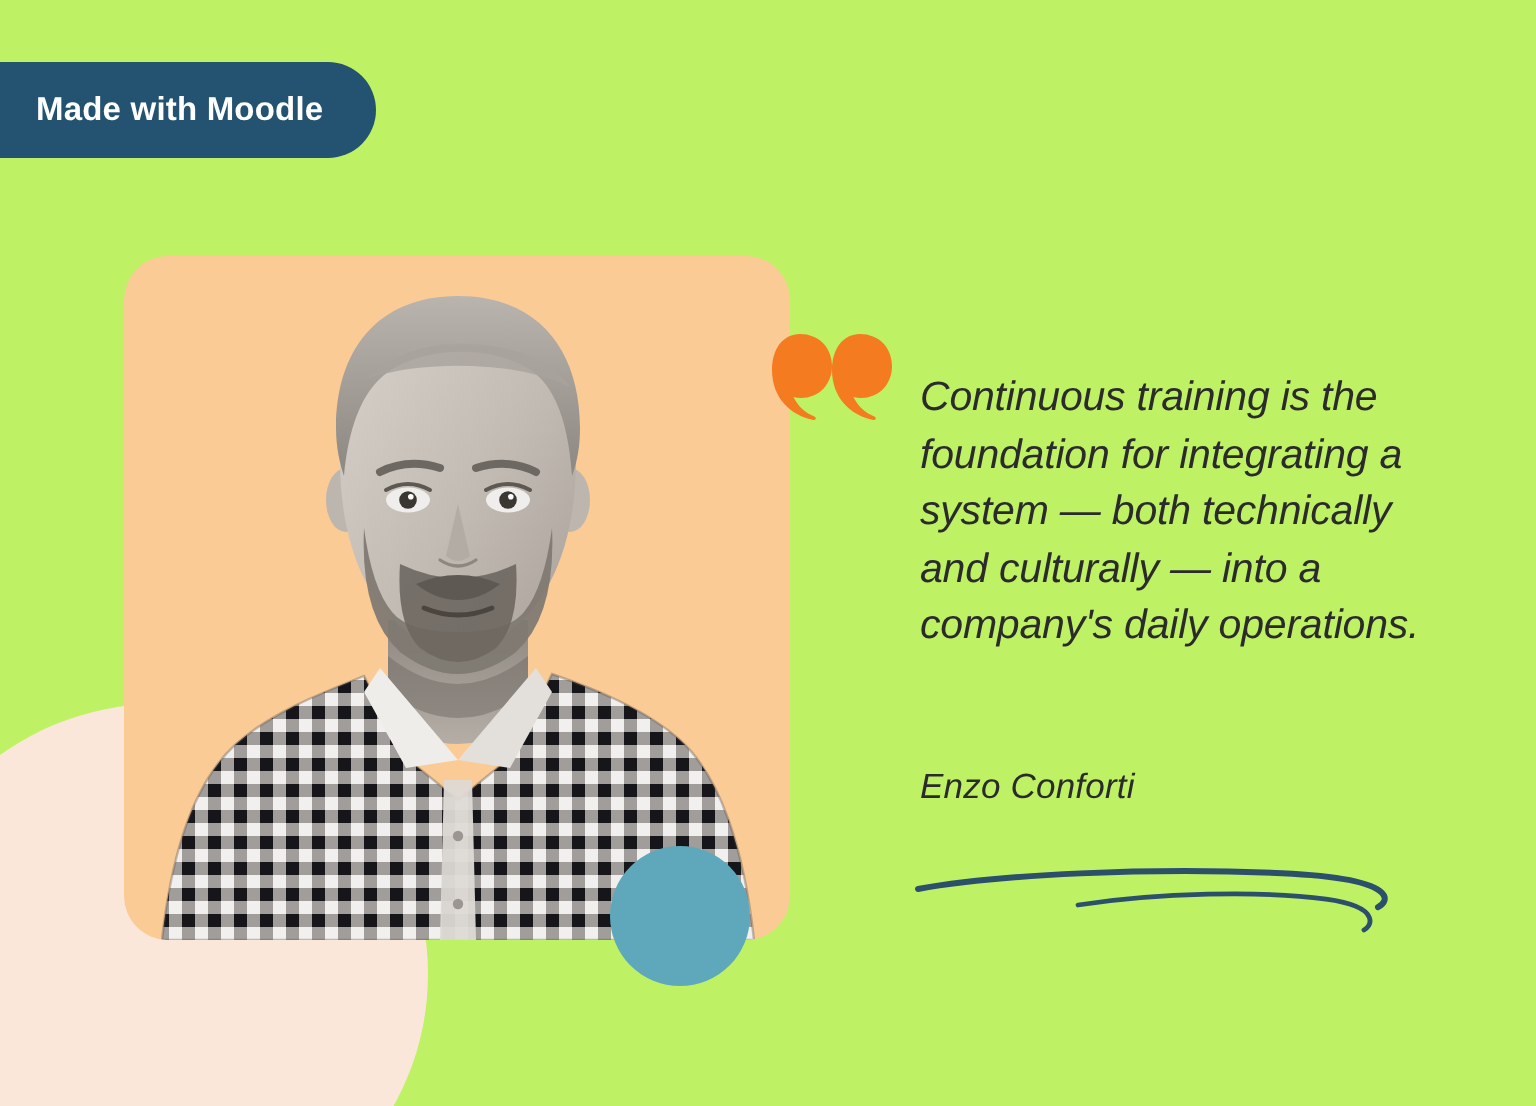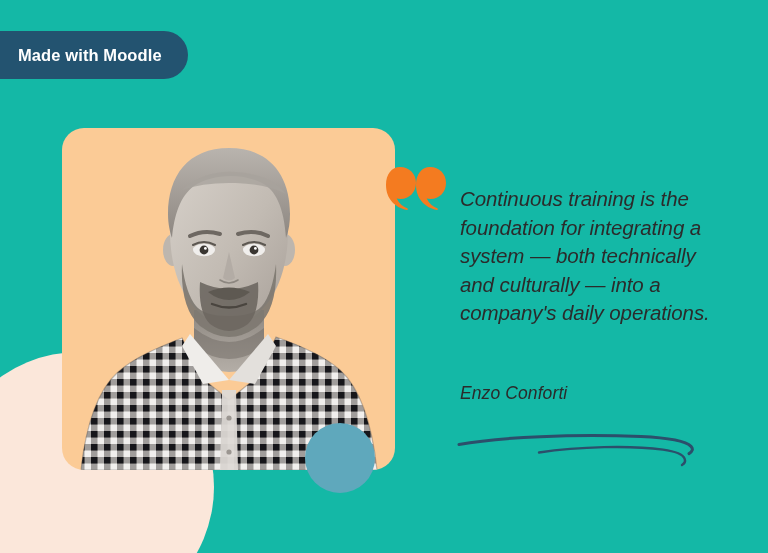--- a/index.html
+++ b/index.html
@@ -10,21 +10,21 @@
     width: 768px;
     height: 553px;
     overflow: hidden;
     font-family: "Liberation Sans", sans-serif;
   }
 
   #slide {
     position: relative;
     width: 768px;
     height: 553px;
-    background: #14b8a6;
+    background: #bef264;
     overflow: hidden;
   }
 
   
   .decor-circle-pale {
     position: absolute;
     left: -56px;
     top: 352px;
     width: 270px;
     height: 270px;

